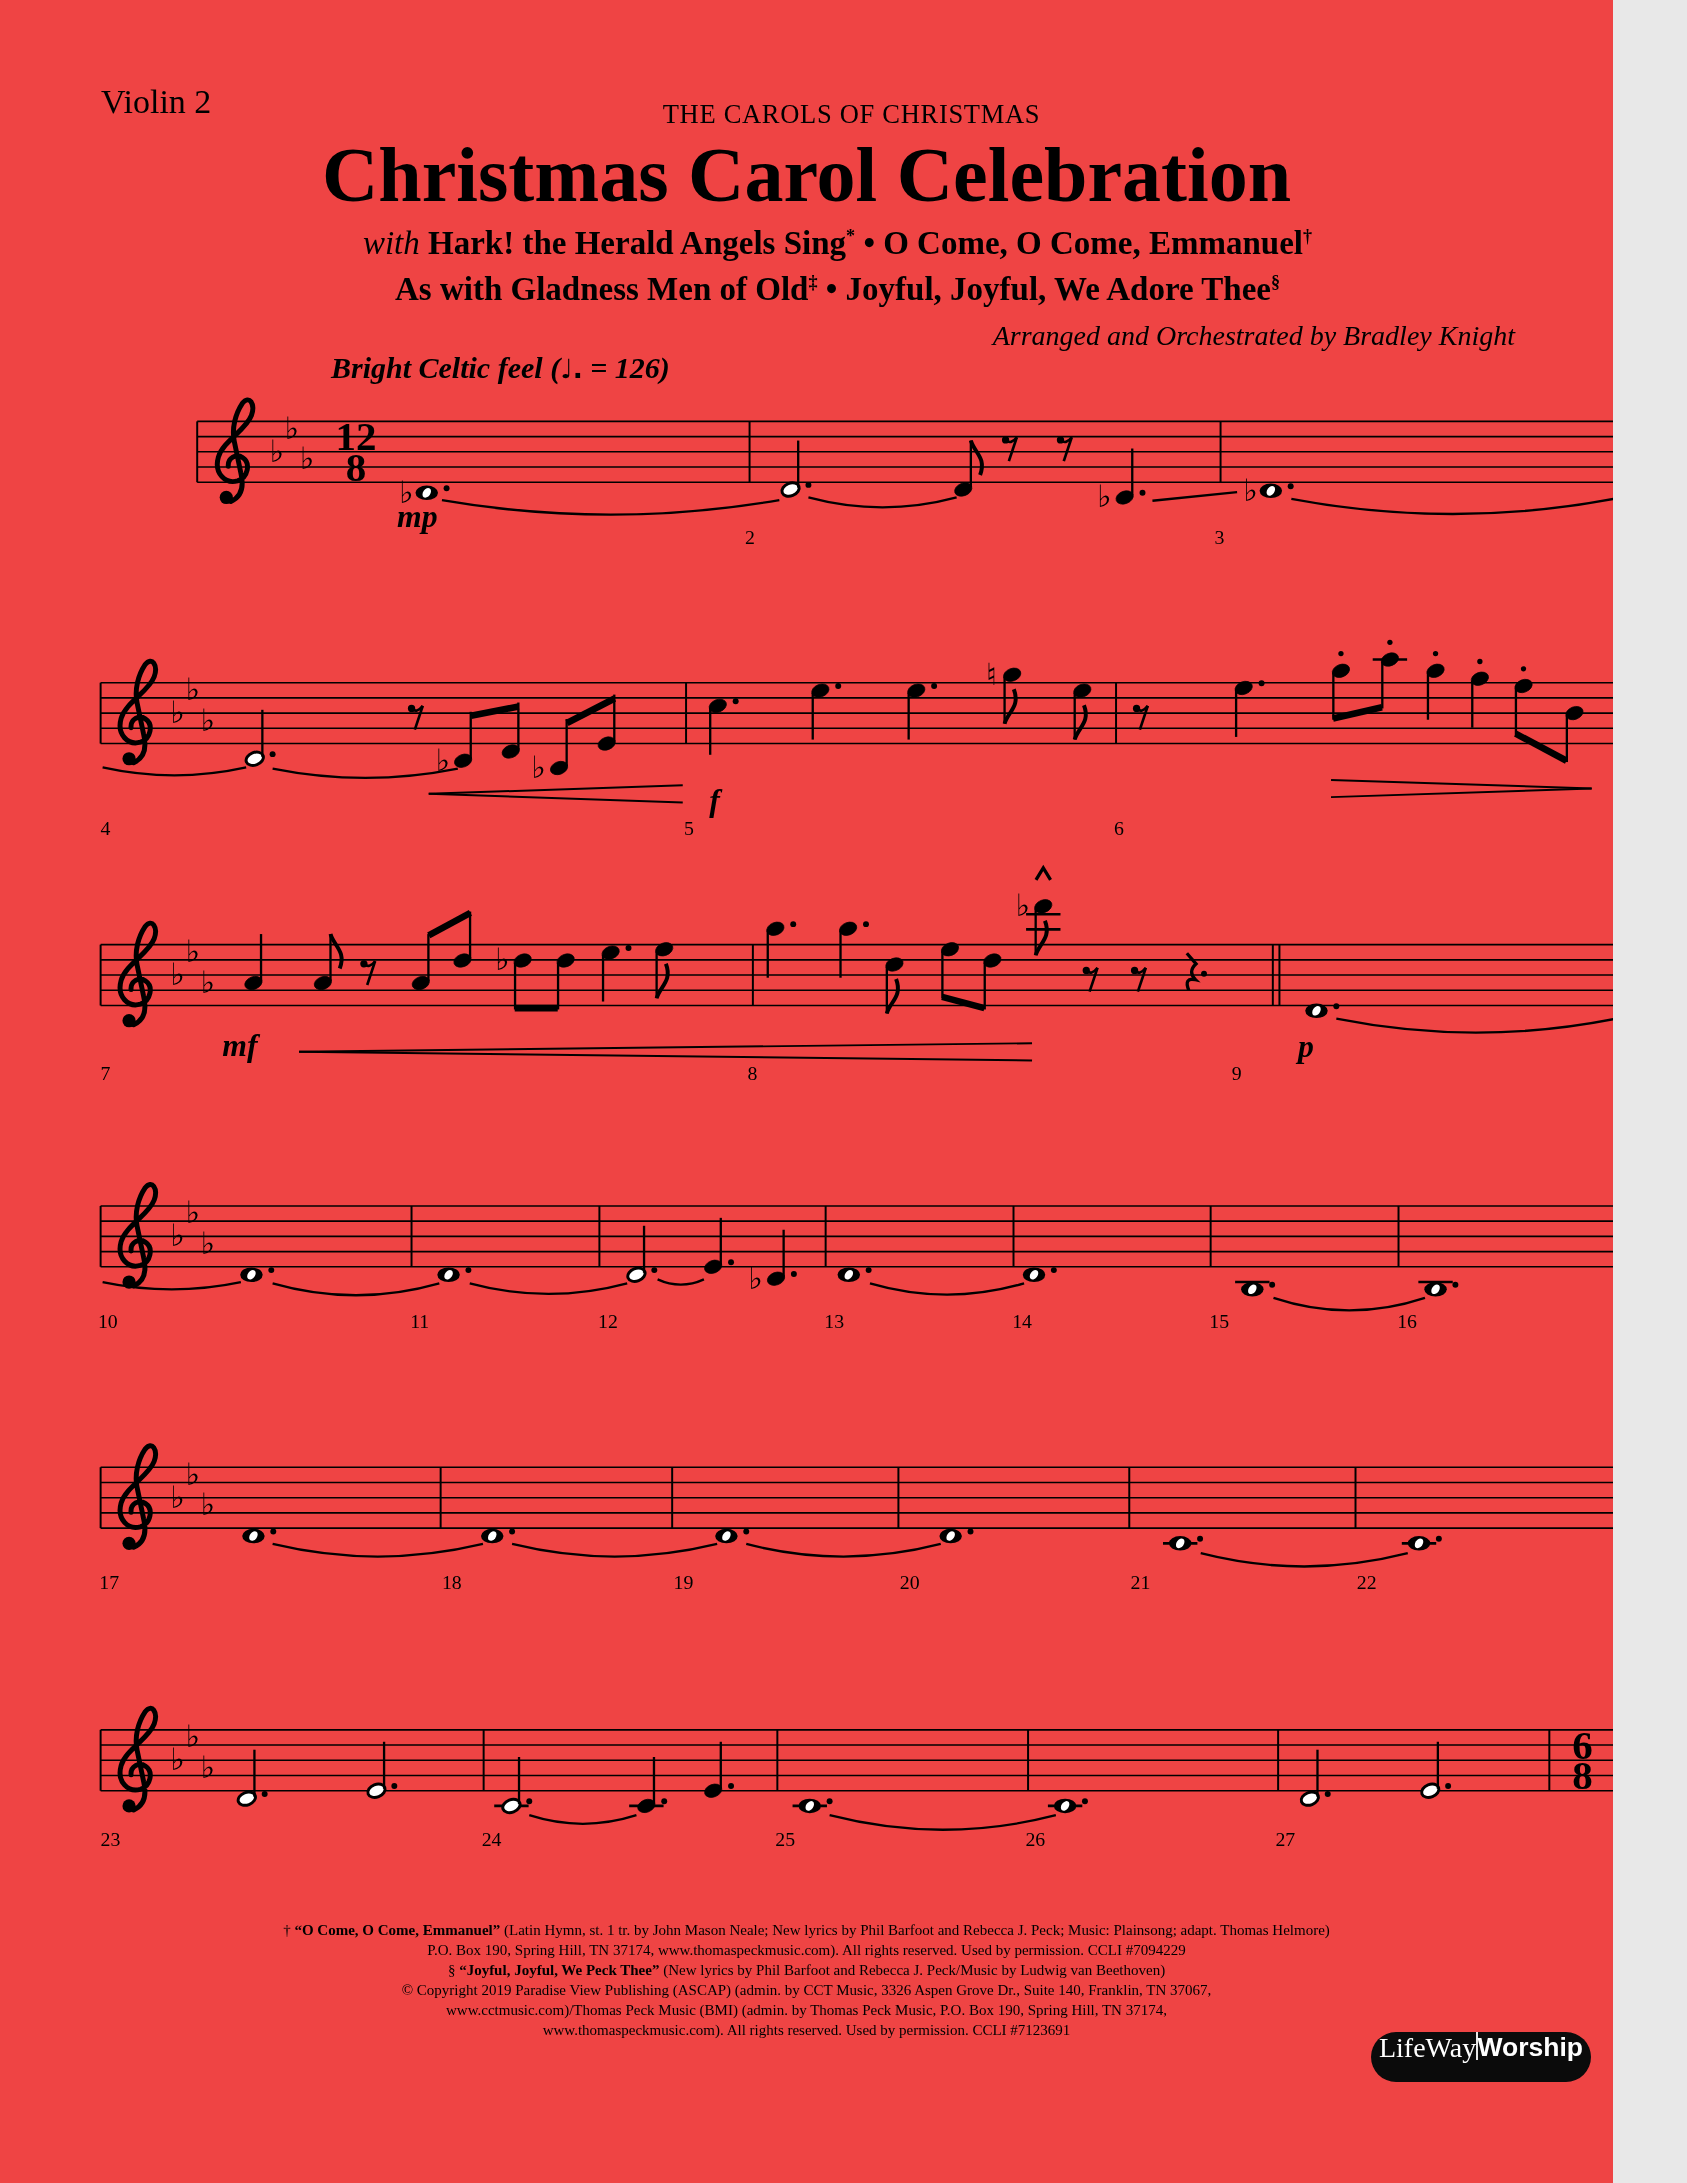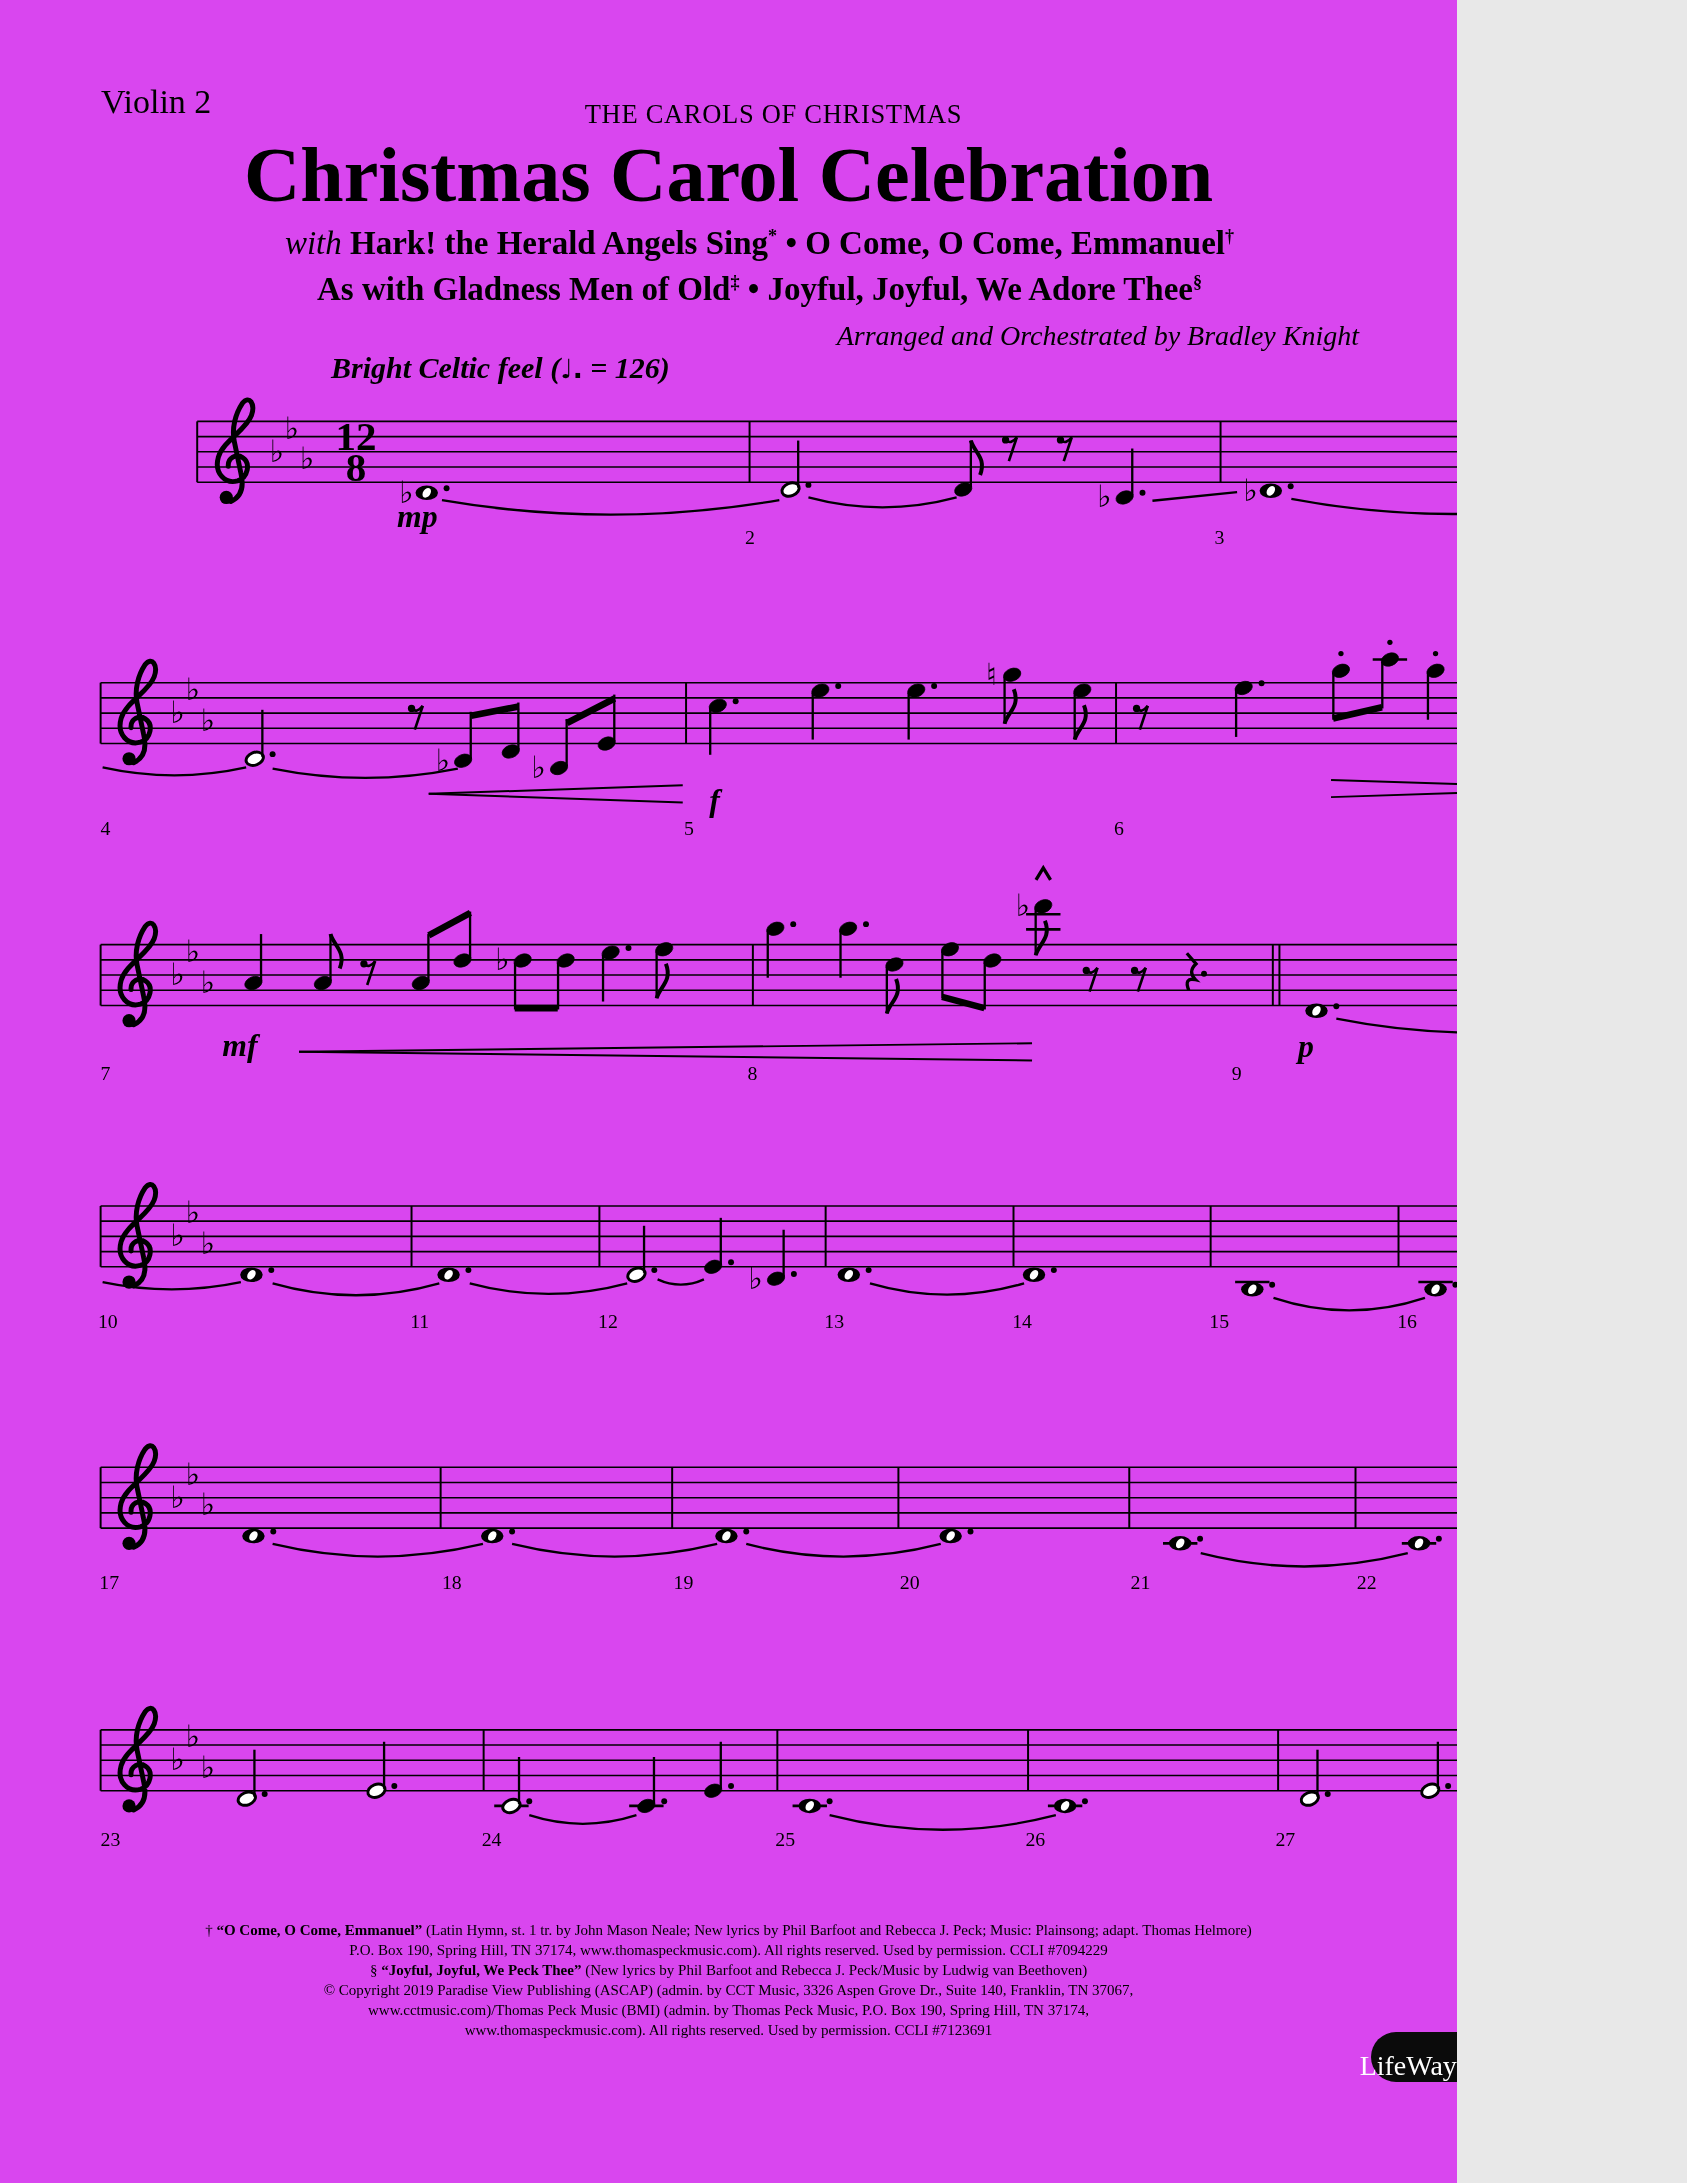--- a/index.html
+++ b/index.html
@@ -1,16 +1,16 @@
 <!DOCTYPE html>
 <html style="font-size:10.6px"><head>
 <meta charset="utf-8">
 <style>
   html,body{margin:0;padding:0;background:#e8e8e8;}
-  .page{position:relative;width:1457px;height:2183px;background:#d946ef;font-family:"Liberation Serif",serif;color:#000;overflow:hidden;}
+  .page{position:relative;width:1613px;height:2183px;background:#ef4444;font-family:"Liberation Serif",serif;color:#000;overflow:hidden;}
   .abs{position:absolute;}
   .part-name{left:101px;top:83px;font-size:34px;}
   .series{left:0;width:100%;top:99px;text-align:center;font-size:26.5px;letter-spacing:0.7px;padding-left:45px;}
   .title{left:0;width:100%;top:130px;text-align:center;font-size:78px;font-weight:bold;margin:0;}
   .sub{left:0;width:100%;text-align:center;font-size:33px;margin-left:31px;}
   .sub1{top:225px;}
   .sub2{top:271px;}
   .sub .b{font-weight:bold;}
   .sub .i{font-style:italic;}
   .sub sup{font-size:55%;vertical-align:super;}
@@ -18,21 +18,21 @@
   .tempo{left:331px;top:351px;font-size:30px;font-weight:bold;font-style:italic;}
   .tempo .mus{font-family:"DejaVu Sans",sans-serif;font-style:normal;font-size:26.5px;}
   #music{position:absolute;left:0;top:0;}
   #music text{fill:#000;}
   #music .acc{font-family:"DejaVu Sans",sans-serif;font-size:46px;}
   #music .tsig{font-family:"Liberation Serif",serif;font-size:62px;font-weight:bold;}
   #music .dyn{font-family:"Liberation Serif",serif;font-size:48px;font-weight:bold;font-style:italic;}
   #music .mnum{font-family:"Liberation Serif",serif;font-size:30px;}
   .footer{left:0;width:100%;top:1920px;text-align:center;font-size:15px;line-height:20px;}
   .footer .b{font-weight:bold;}
-  .logo{left:1371px;top:2032px;width:220px;height:50px;border-radius:26.5px;background:#0b0b0b;display:flex;align-items:flex-end;justify-content:center;gap:20px;}
+  .logo{left:1371px;top:2032px;width:220px;height:50px;border-radius:26.5px;background:#0b0b0b;display:flex;align-items:flex-start;justify-content:center;gap:0;}
   .logo .brand{color:#fff;font-size:28px;font-family:"Liberation Serif",serif;}
   .logo .vdiv{width:1.3px;height:28px;background:#ffffff;opacity:.9;}
   .logo .product{color:#fff;font-size:26.5px;font-weight:bold;font-family:"Liberation Sans",sans-serif;}
 </style>
 </head>
 <body>
 
 <div class="page">
   <div class="abs part-name">Violin 2</div>
   <div class="abs series">THE CAROLS OF CHRISTMAS</div>

